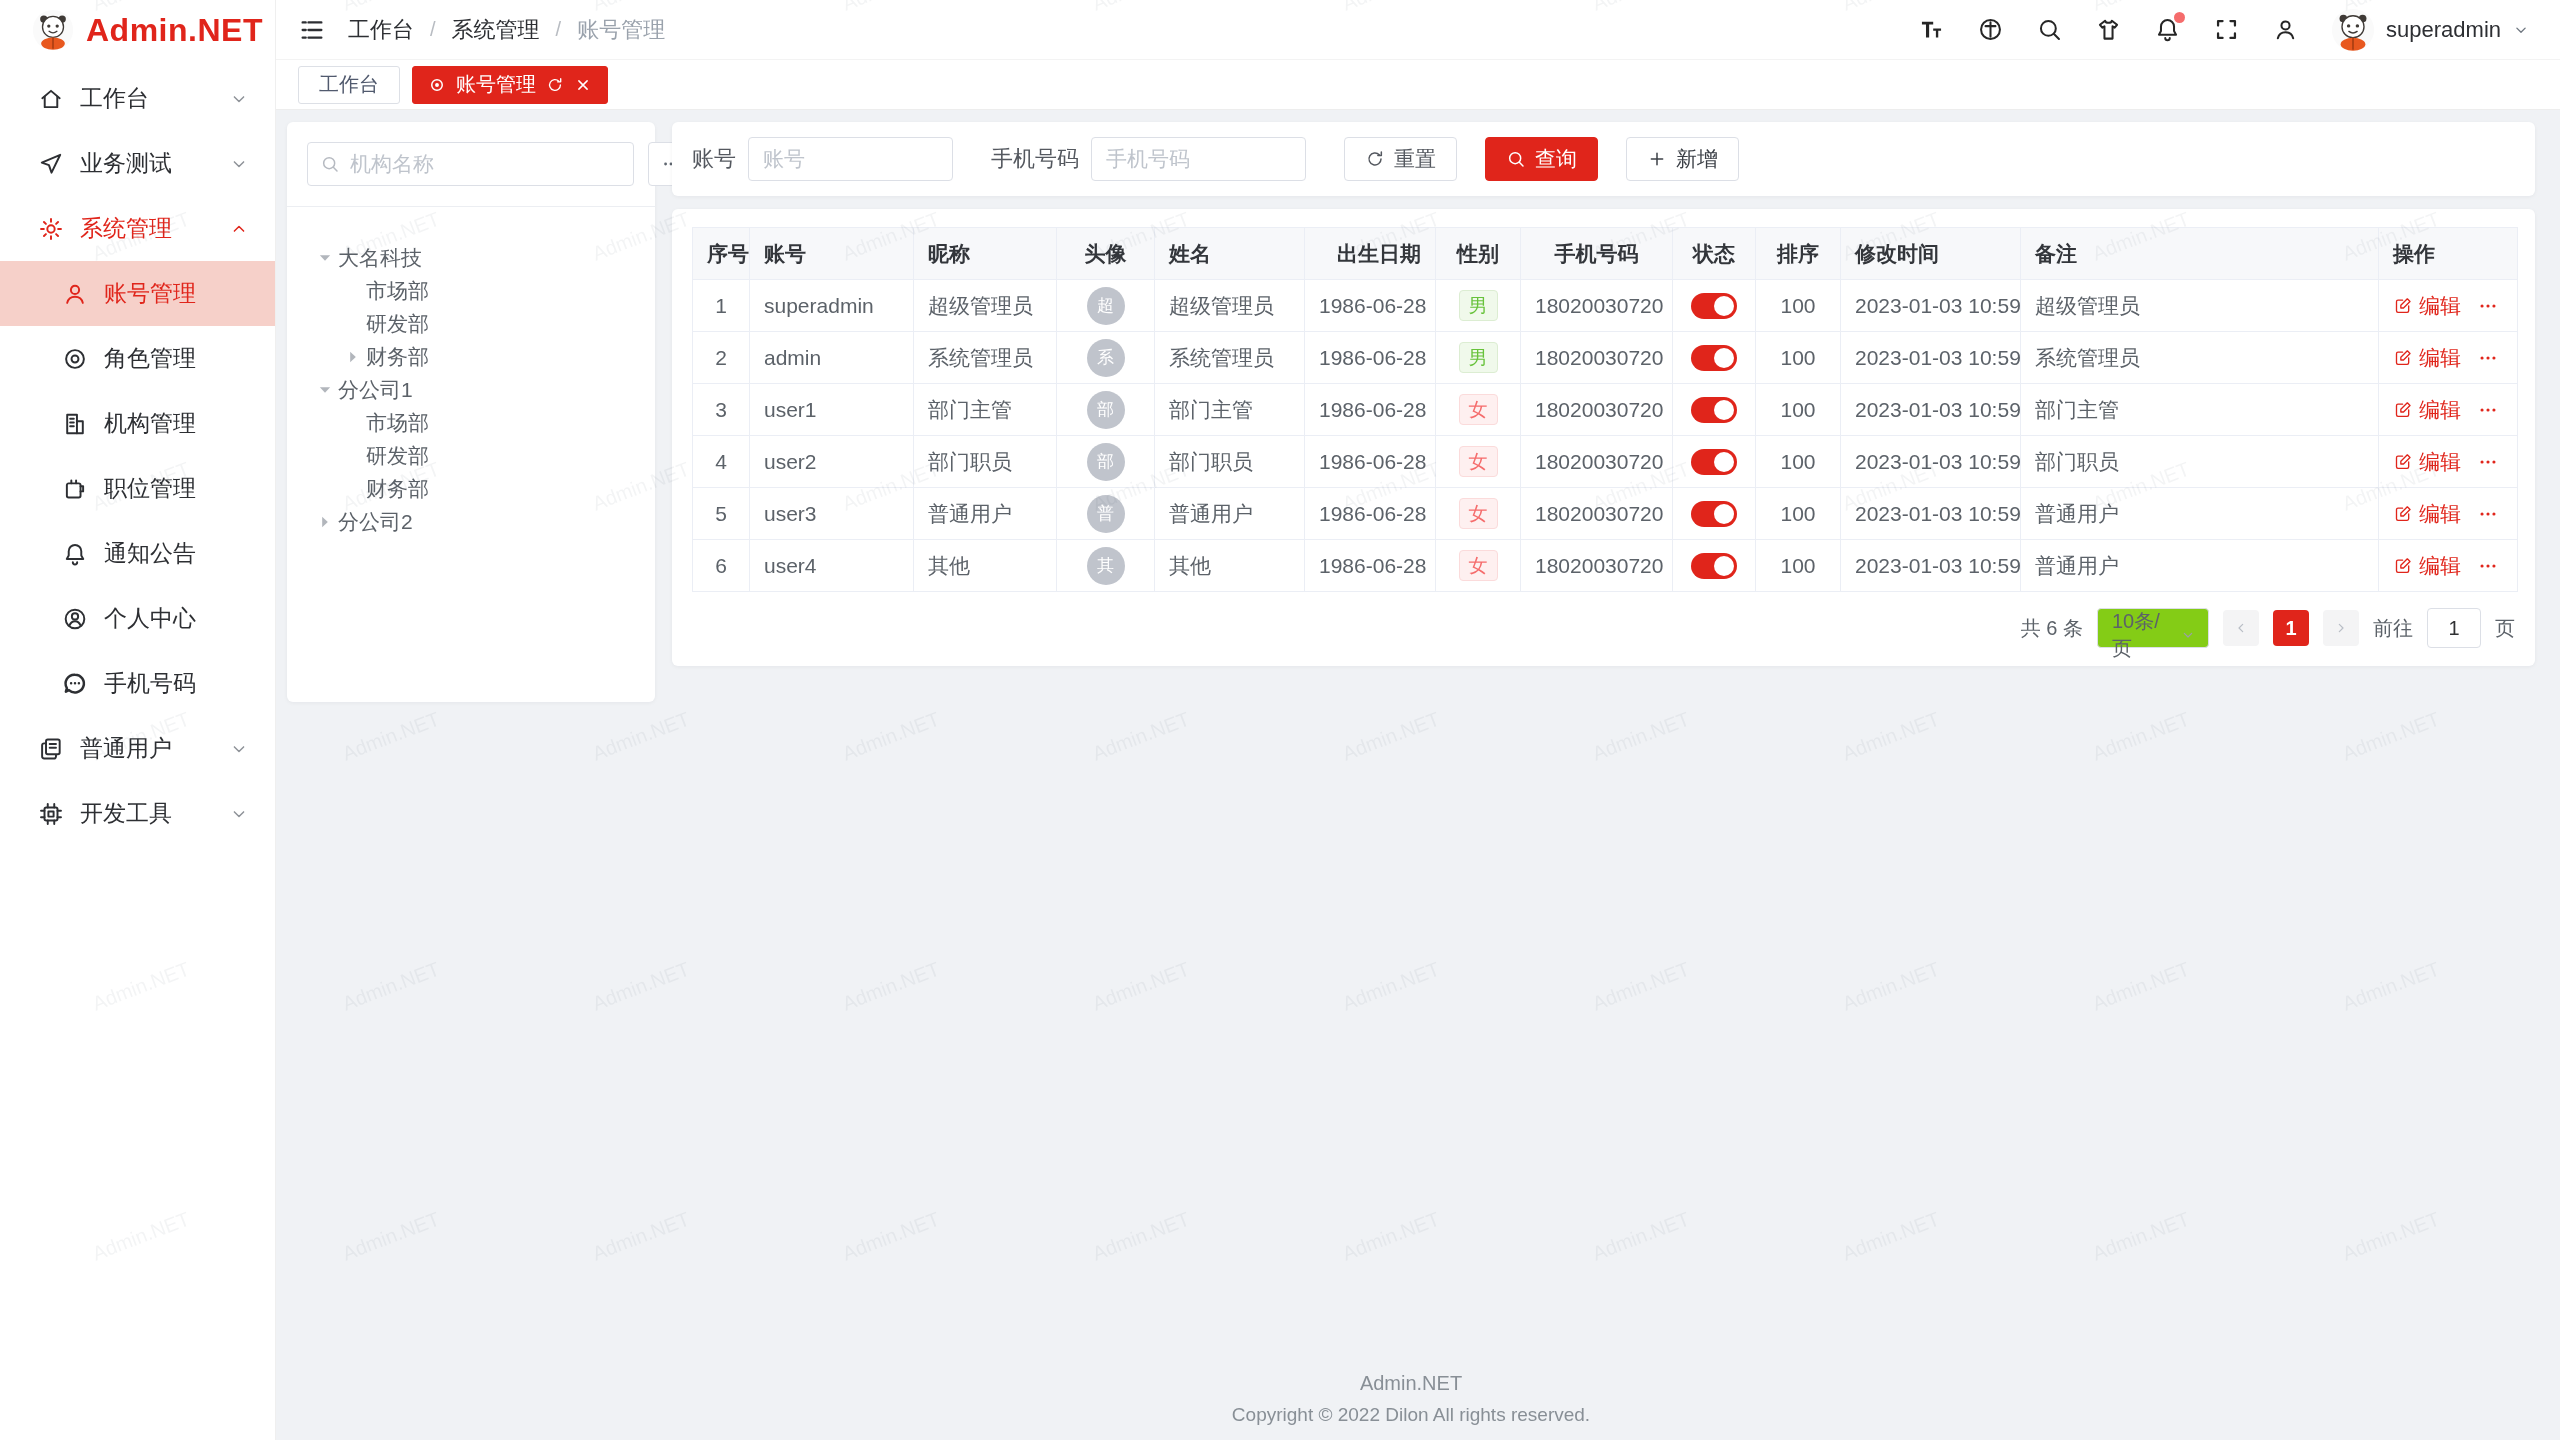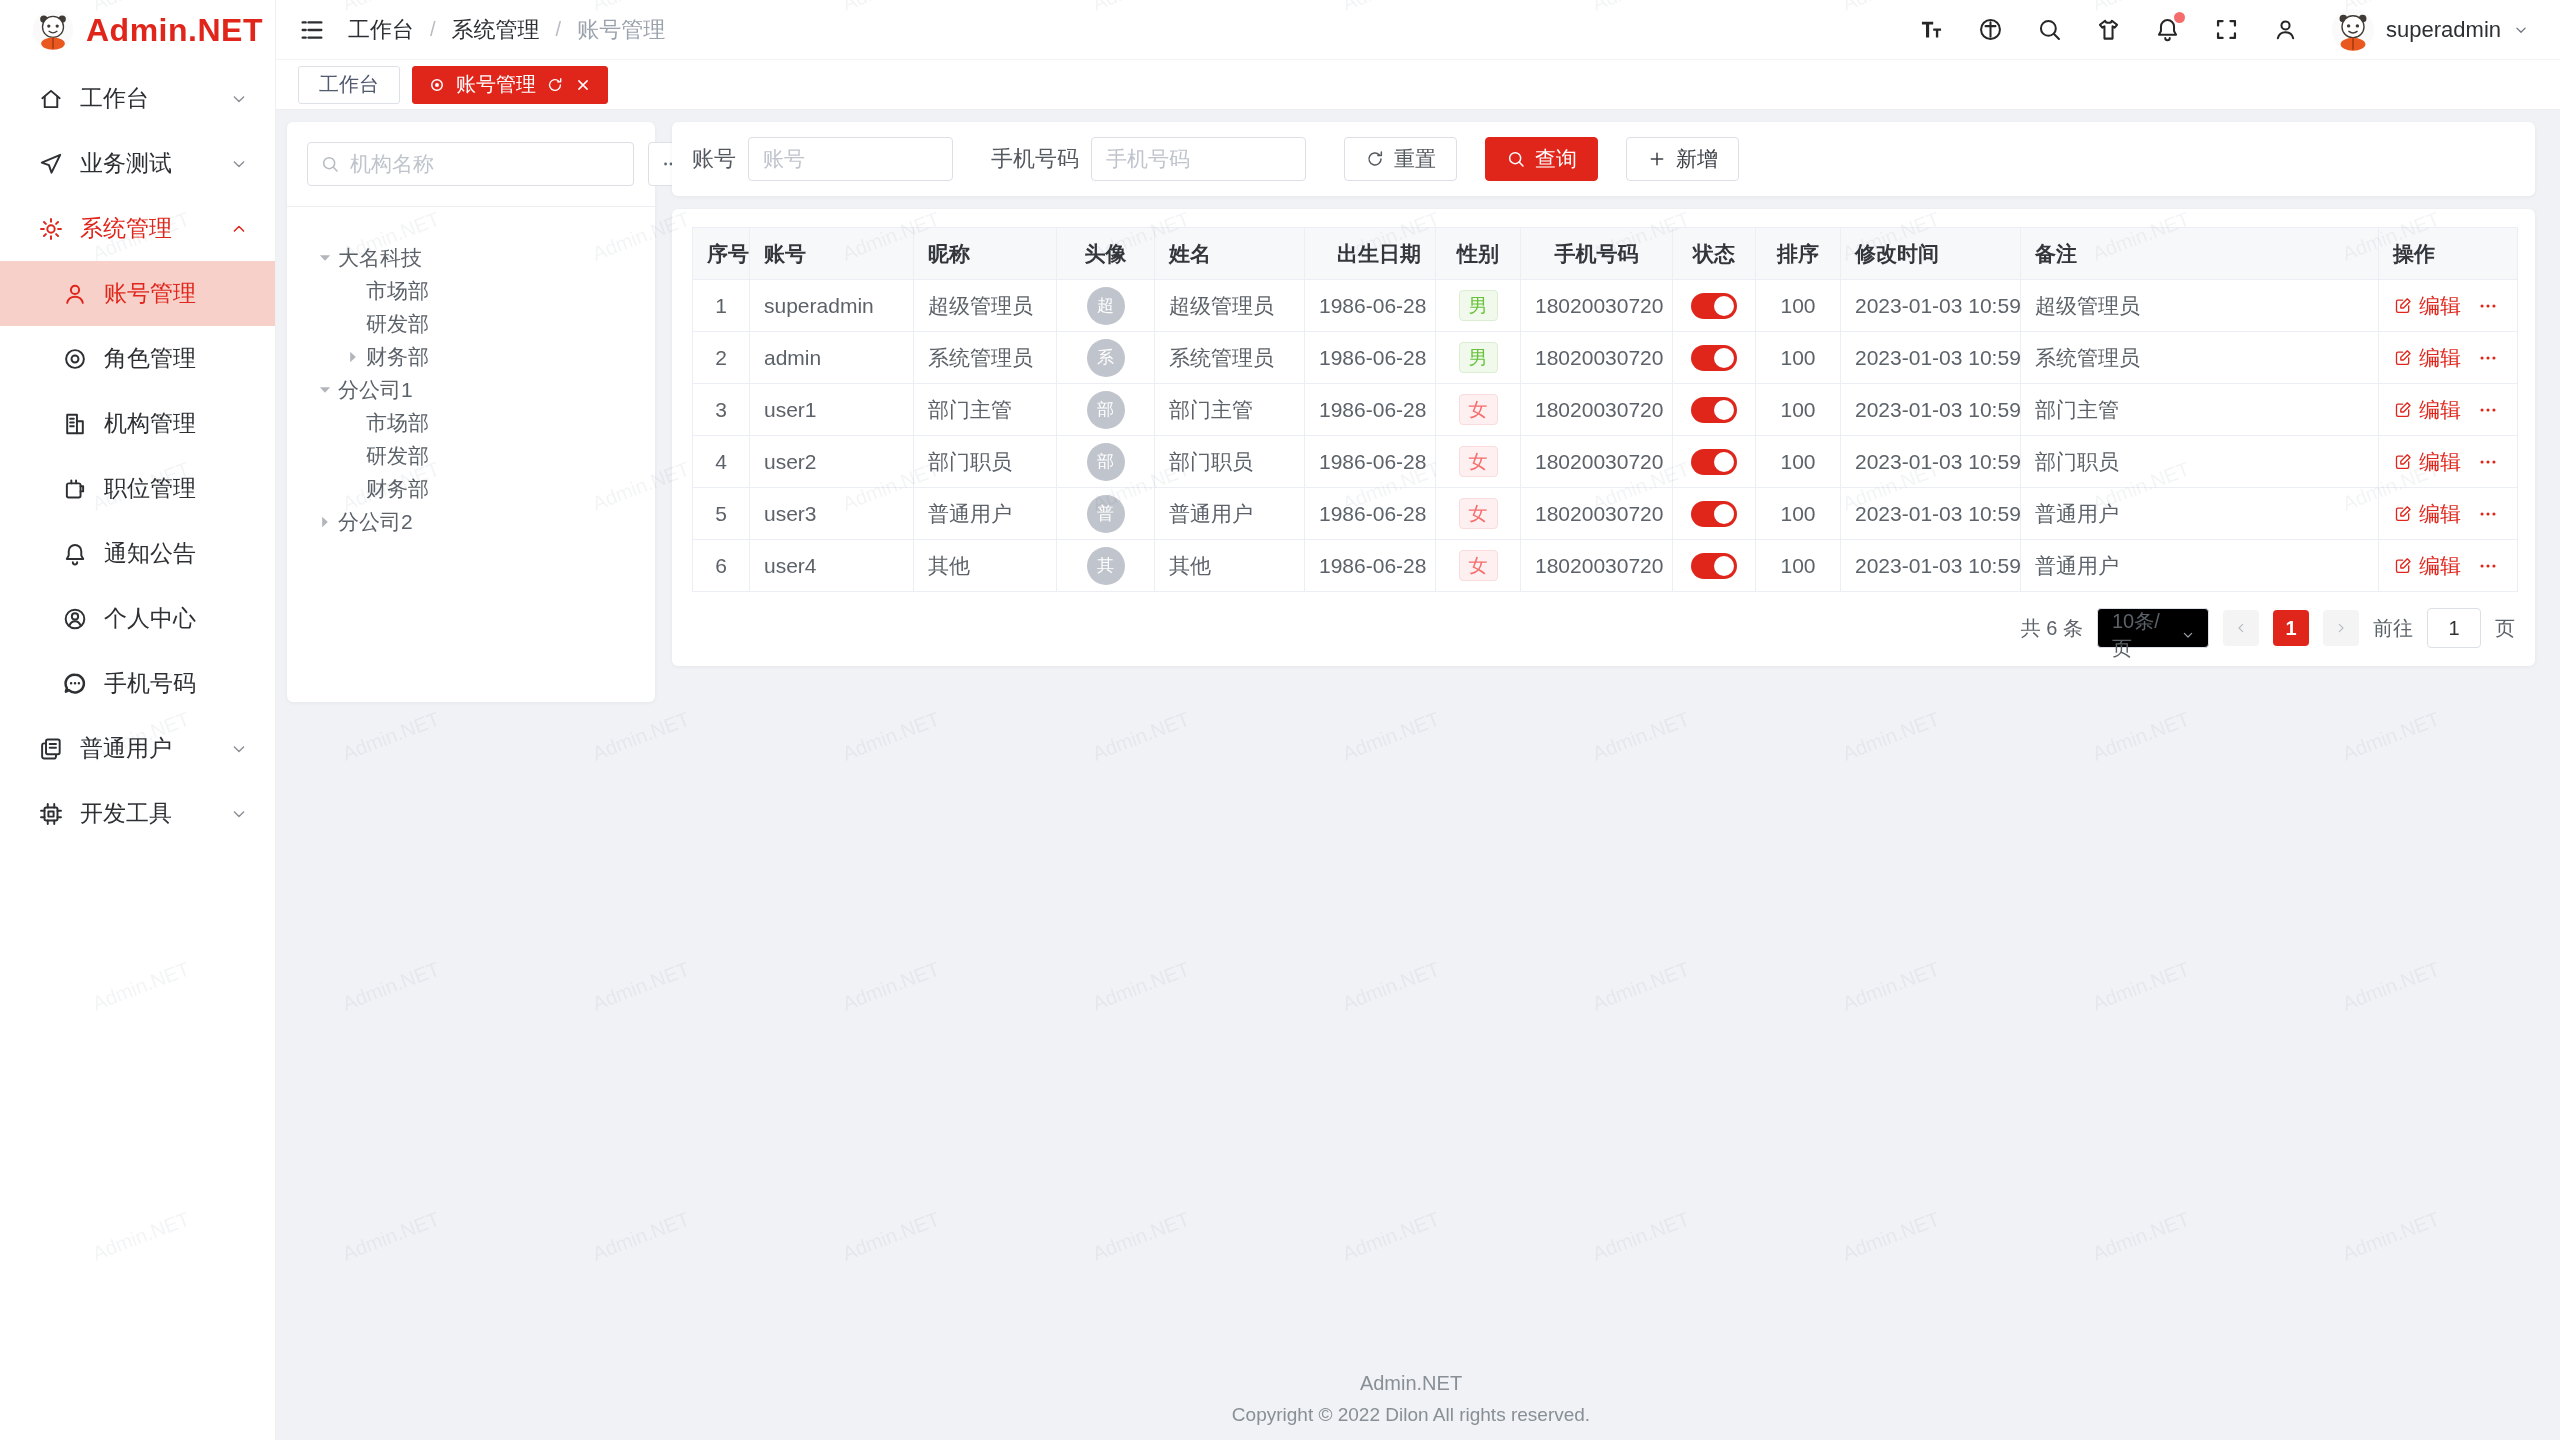--- a/index.html
+++ b/index.html
@@ -100,21 +100,21 @@
   .tag.female{background:#fef0f0;color:#f56c6c;border:1px solid #fbdbdb;}
   .toggle{display:inline-block;width:46px;height:26px;border-radius:13px;background:var(--accent);position:relative;cursor:pointer;vertical-align:middle;}
   .toggle::after{content:"";position:absolute;top:3px;right:3px;width:20px;height:20px;border-radius:50%;background:#fff;}
   .op{display:flex;align-items:center;gap:16px;color:var(--accent);}
   .op-edit{display:flex;align-items:center;gap:6px;cursor:pointer;}
   .op-ic{width:20px;height:20px;flex:0 0 20px;}
   .op-more{width:22px;height:22px;flex:0 0 22px;cursor:pointer;}
 
   
   .pagination{margin-top:auto;display:flex;align-items:center;justify-content:flex-end;gap:14px;font-size:20px;color:#5c6269;}
-  .pg-select{width:112px;height:40px;border:1px solid #dcdfe6;border-radius:4px;display:flex;align-items:center;padding:14px 12px 0 14px;gap:8px;cursor:pointer;background:#000000;}
+  .pg-select{width:112px;height:40px;border:1px solid #dcdfe6;border-radius:4px;display:flex;align-items:center;padding:14px 12px 0 14px;gap:8px;cursor:pointer;background:#84cc16;}
   .pg-select .val{flex:1;color:#5c6269;}
   .pg-select .ic{width:16px;height:16px;flex:0 0 16px;color:#9aa0a8;}
   .pg-btn{width:36px;height:36px;border-radius:4px;background:#f4f4f5;display:flex;align-items:center;justify-content:center;color:#b9bec6;cursor:pointer;}
   .pg-btn .ic{width:16px;height:16px;}
   .pg-page{width:36px;height:36px;border-radius:4px;background:var(--accent);color:#fff;display:flex;align-items:center;justify-content:center;font-weight:bold;font-size:20px;cursor:pointer;}
   .pg-goto-input{width:54px;height:40px;border:1px solid #dcdfe6;border-radius:4px;text-align:center;font-size:20px;color:#303133;outline:none;font-family:inherit;}
 
   
   .footer{margin-top:auto;text-align:center;padding-bottom:14px;color:#888f96;}
   .footer .f1{font-size:20px;margin-bottom:9px;}

